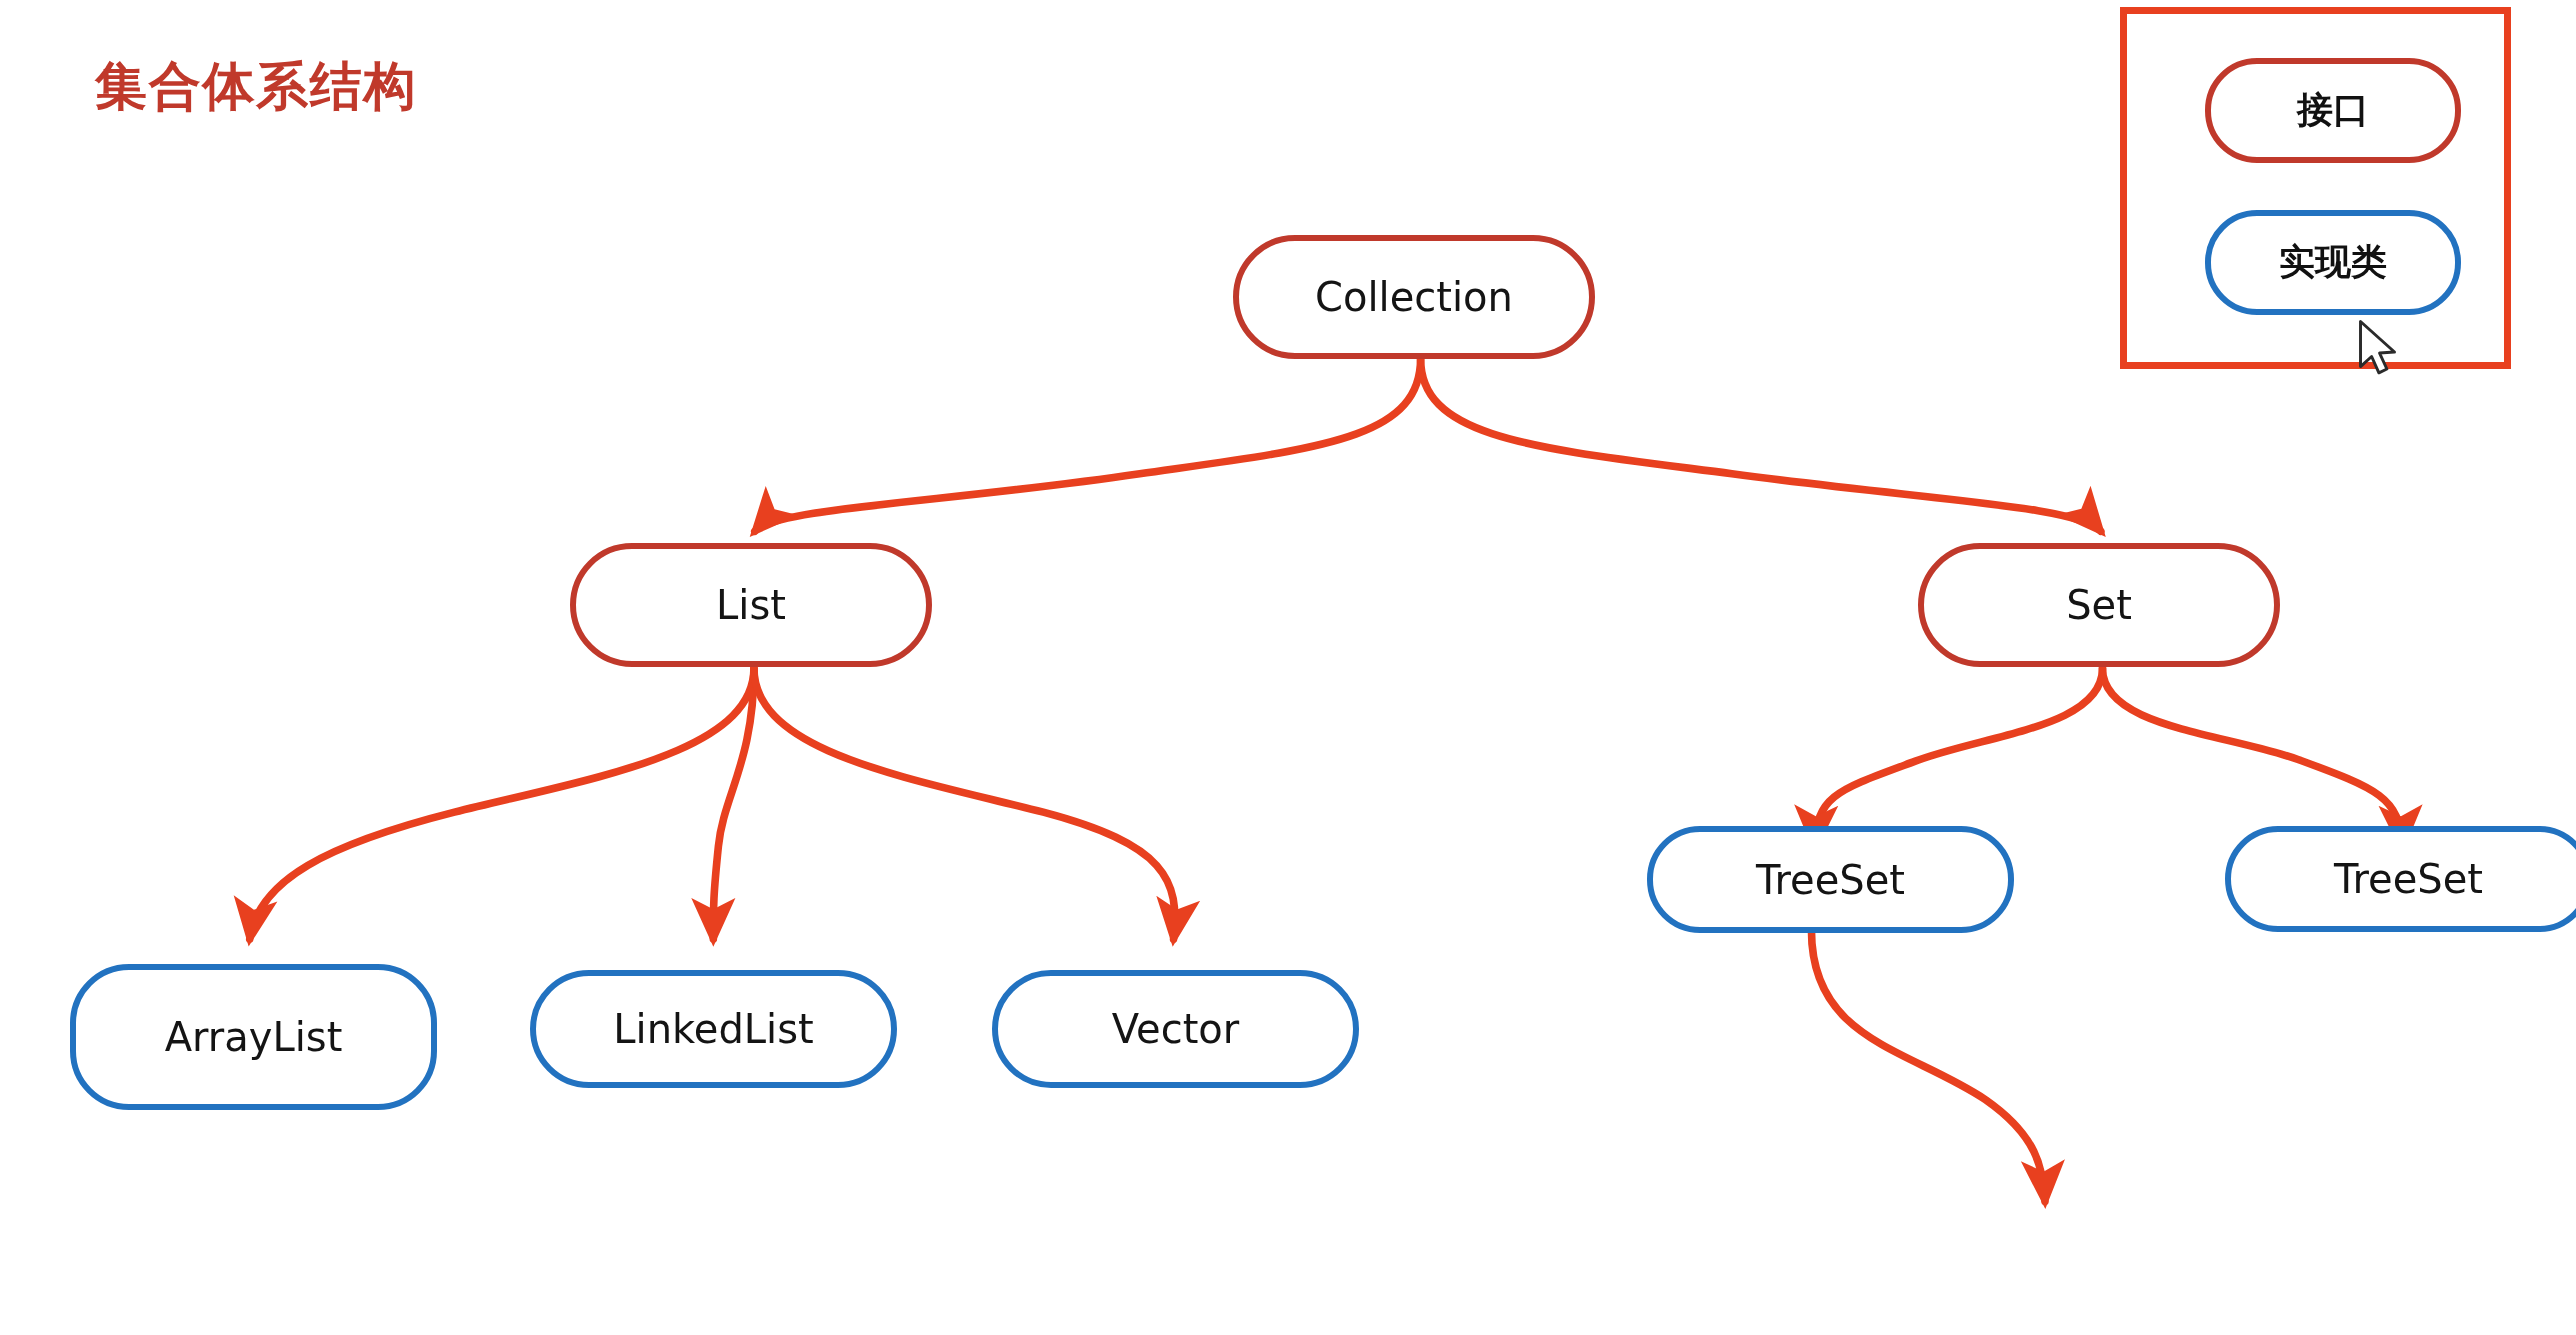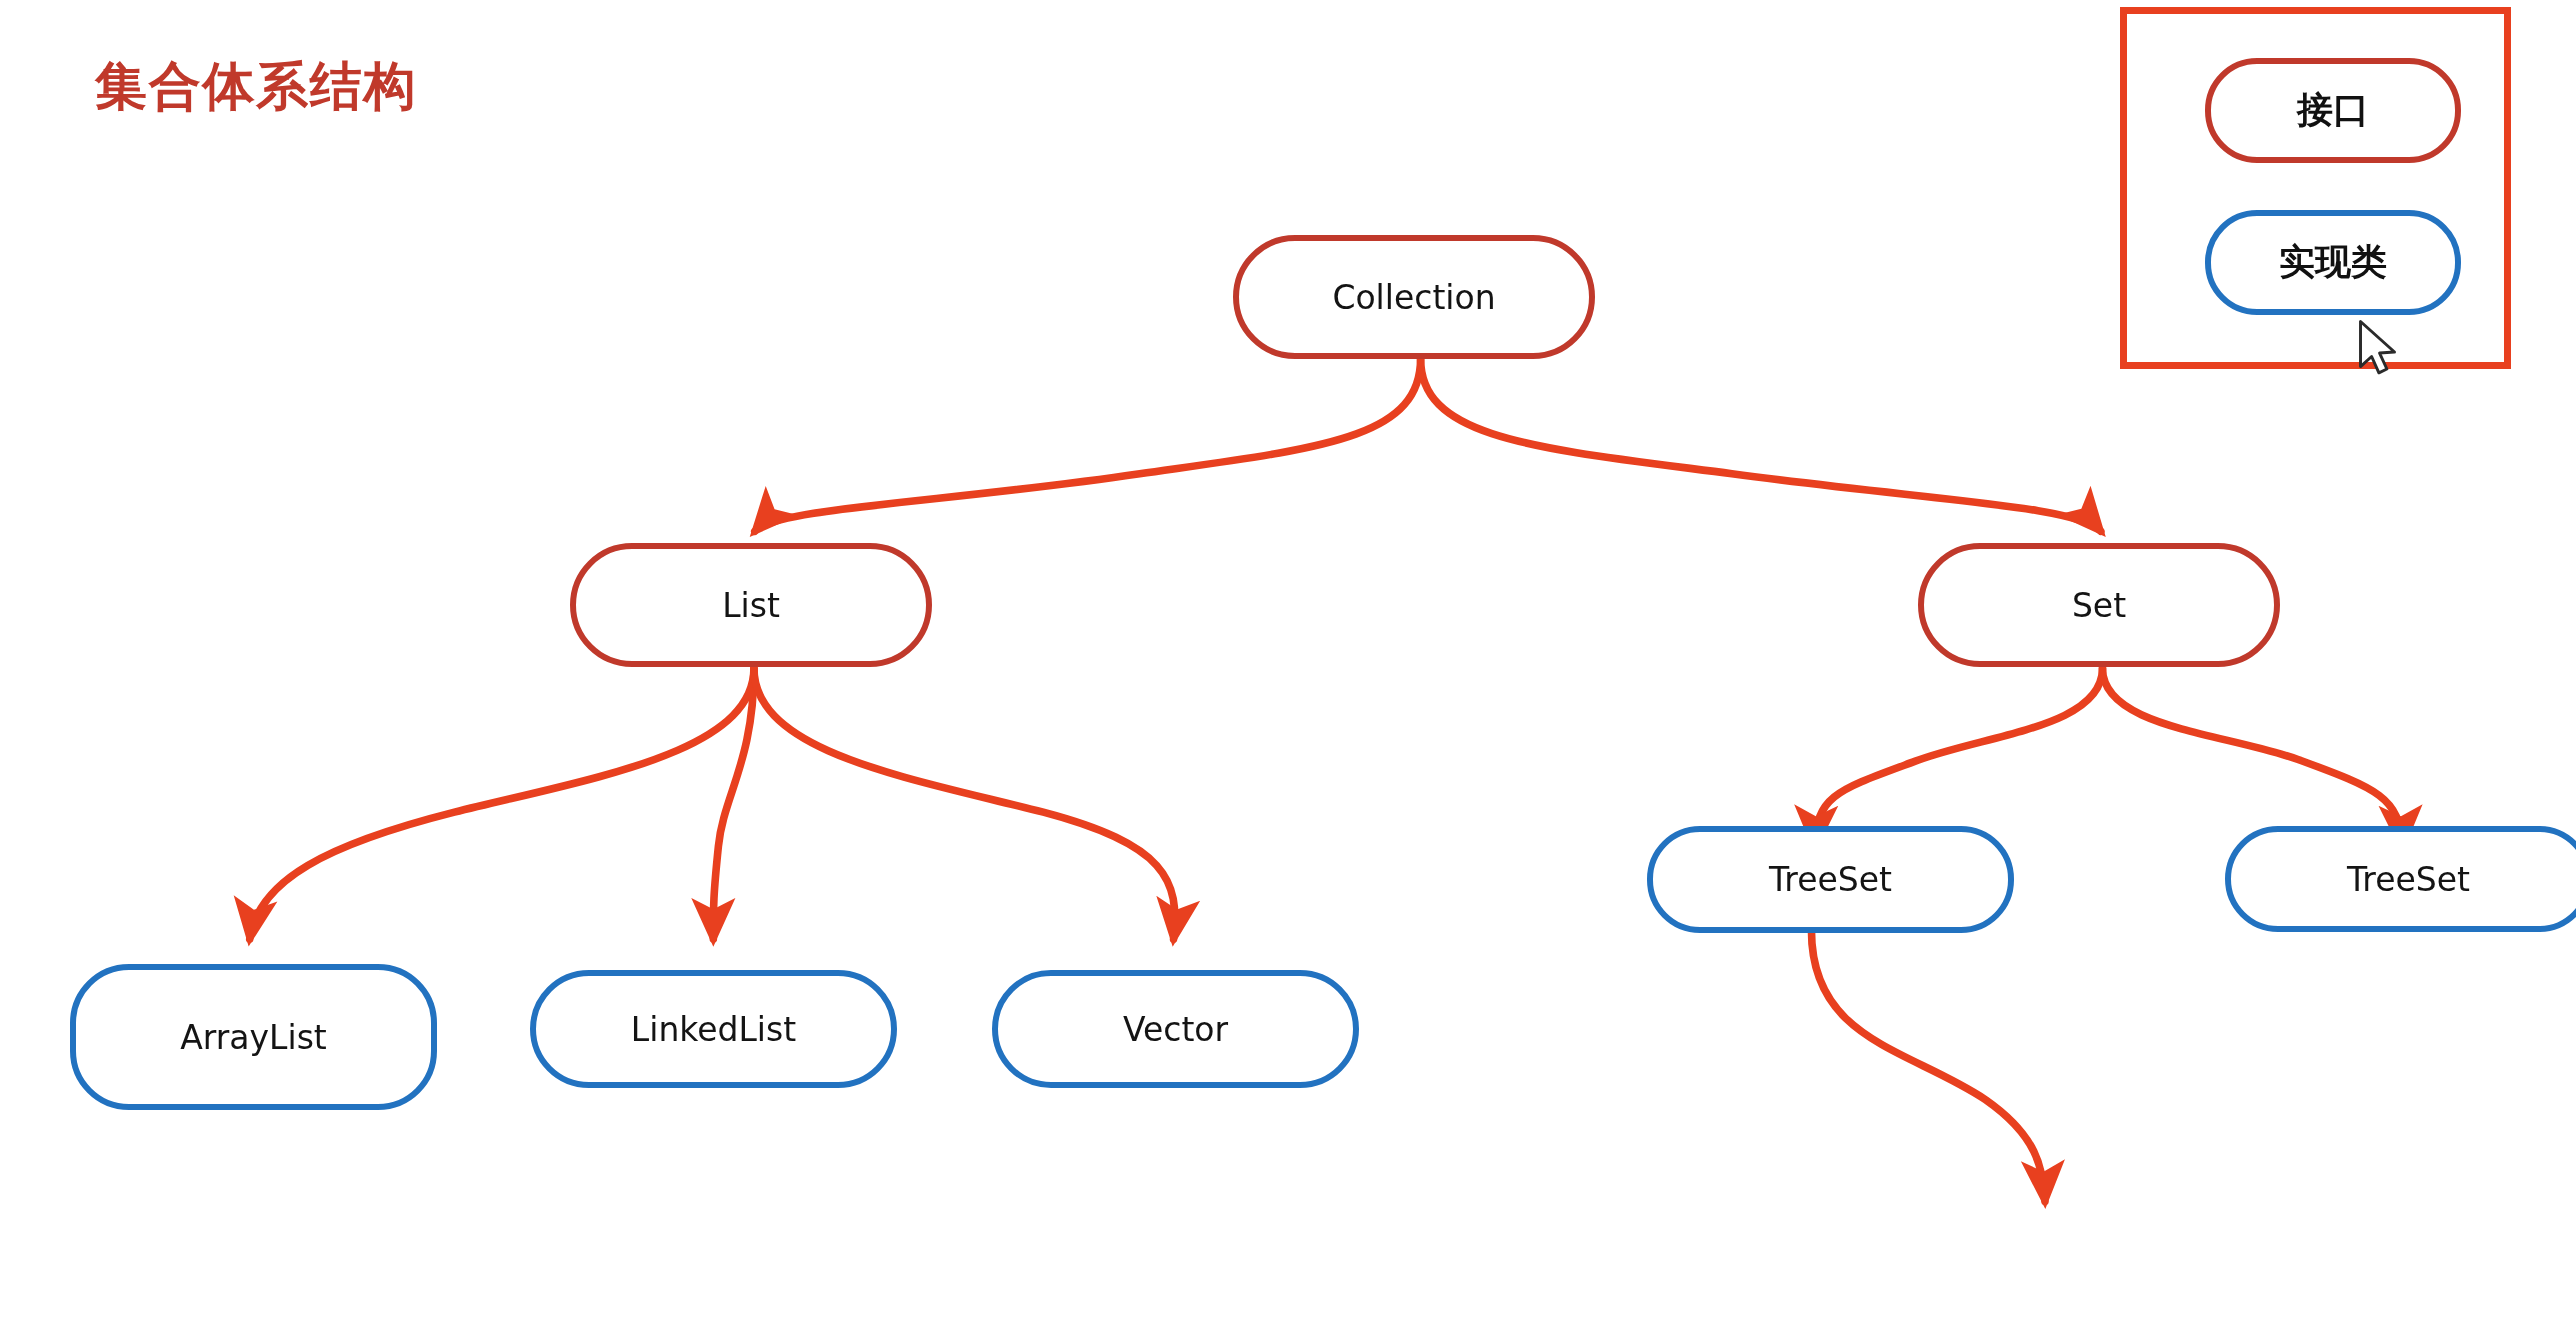--- a/index.html
+++ b/index.html
@@ -47,21 +47,21 @@
     white-space: nowrap;
   }
   .node-interface {
     border: 6px solid #c0392b;
   }
   .node-impl {
     border: 6px solid #2272c0;
     text-align: right;
   }
   .node-label {
-    font-size: 33px;
+    font-size: 40px;
     color: #141414;
     font-family: "DejaVu Sans", "Liberation Sans", sans-serif;
   }
   .node-label-cn {
     font-size: 36px;
     font-weight: 600;
     color: #111111;
     font-family: "DejaVu Sans", "Liberation Sans", sans-serif;
   }
   .legend-box {

